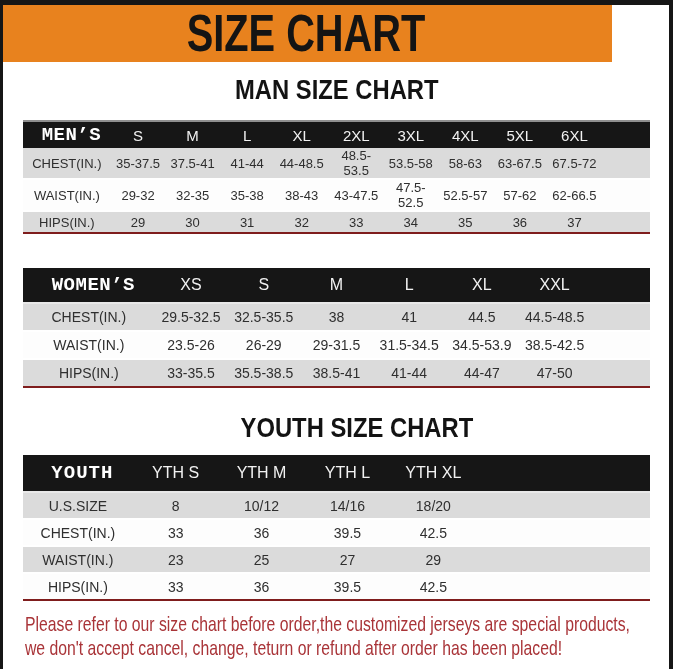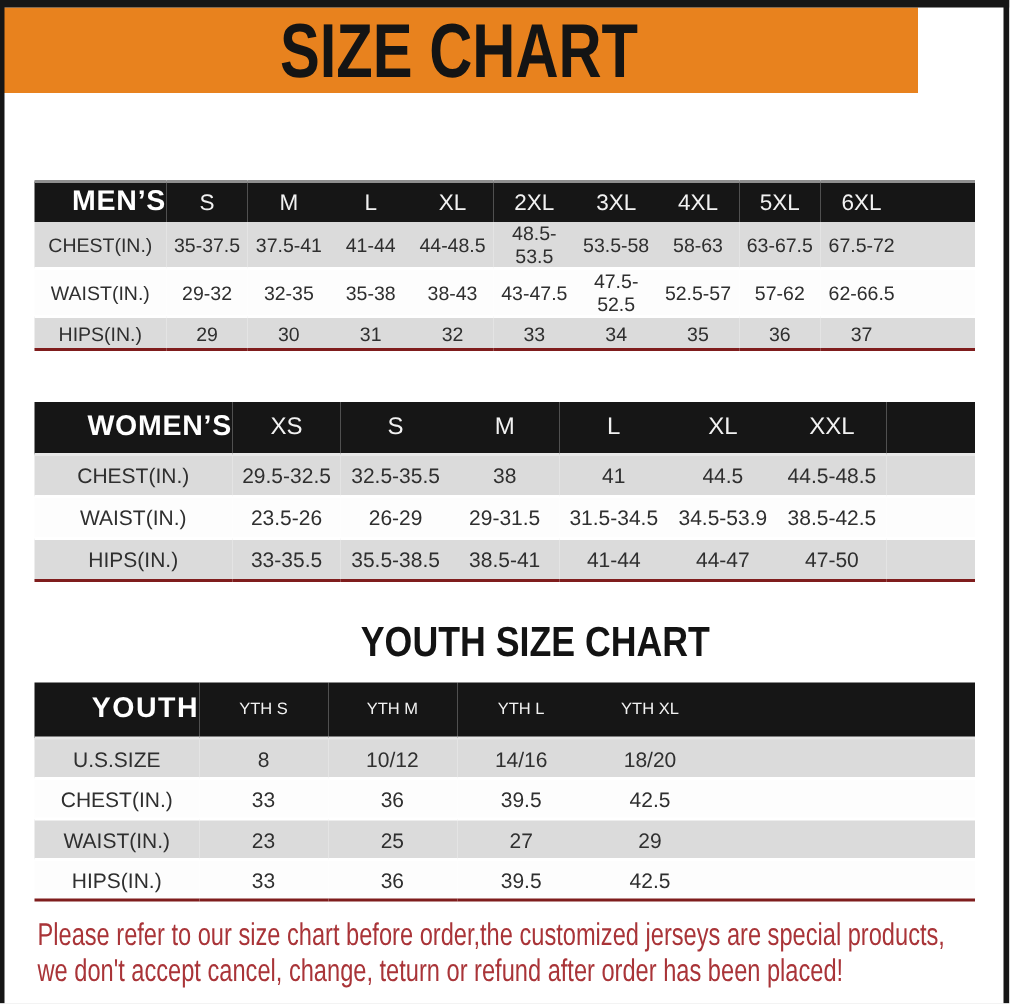--- a/index.html
+++ b/index.html
@@ -32,23 +32,23 @@
   }
   #t-men   { top:120px; border-top:2px solid #8f8f8f; }
   #t-women { top:268px; }
   #t-youth { top:455px; }
 
   .size-table th {
     background:#161616; color:#f2f2f2; font-weight:normal; text-align:center; padding:0;
   }
   #t-men th   { height:26px; font-size:15px; }
   #t-women th { height:34px; font-size:16px; border-bottom:2px solid #e8e8e8;margin-top:40px; }
-  #t-youth th { height:36px; font-size:11px; border-bottom:2px solid #e8e8e8; }
+  #t-youth th { height:36px; font-size:16px; border-bottom:2px solid #e8e8e8; }
   .size-table th.lbl {
-    text-align:right; padding-left:9px; font-weight:bold; color:#ffffff; letter-spacing:0.5px;
+    text-align:center; padding-left:9px; font-weight:bold; color:#ffffff; letter-spacing:0.5px;font-family:Liberation Mono, monospace;
   }
   #t-men th.lbl   { font-size:19px; }
   #t-women th.lbl { font-size:19px; }
   #t-youth th.lbl { font-size:19px; letter-spacing:1px; }
 
   .size-table td { text-align:center; color:#2f2f2f; padding:0; border-bottom:2px solid #ffffff; }
   #t-men td   { height:20px; font-size:13px; }
   #t-women td { height:26px; font-size:14px; }
   #t-youth td { height:25px; font-size:14px; }
   .size-table tr.alt td { background:#dbdbdb; }
@@ -67,20 +67,23 @@
 
 <div class="root">
   <div class="topbar"></div>
   <div class="edge-left"></div>
   <div class="edge-right"></div>
 
   <div class="banner">
     <div class="banner-title">SIZE CHART</div>
   </div>
 
+  <div class="section-heading" id="h-man">
+    <span>MAN SIZE CHART</span>
+  </div>
 
   <table class="size-table" id="t-men">
     <colgroup>
       <col style="width:14%">
         <col style="width:8.7%">
         <col style="width:8.7%">
         <col style="width:8.7%">
       <col style="width:8.7%">
         <col style="width:8.7%">
         <col style="width:8.7%">

